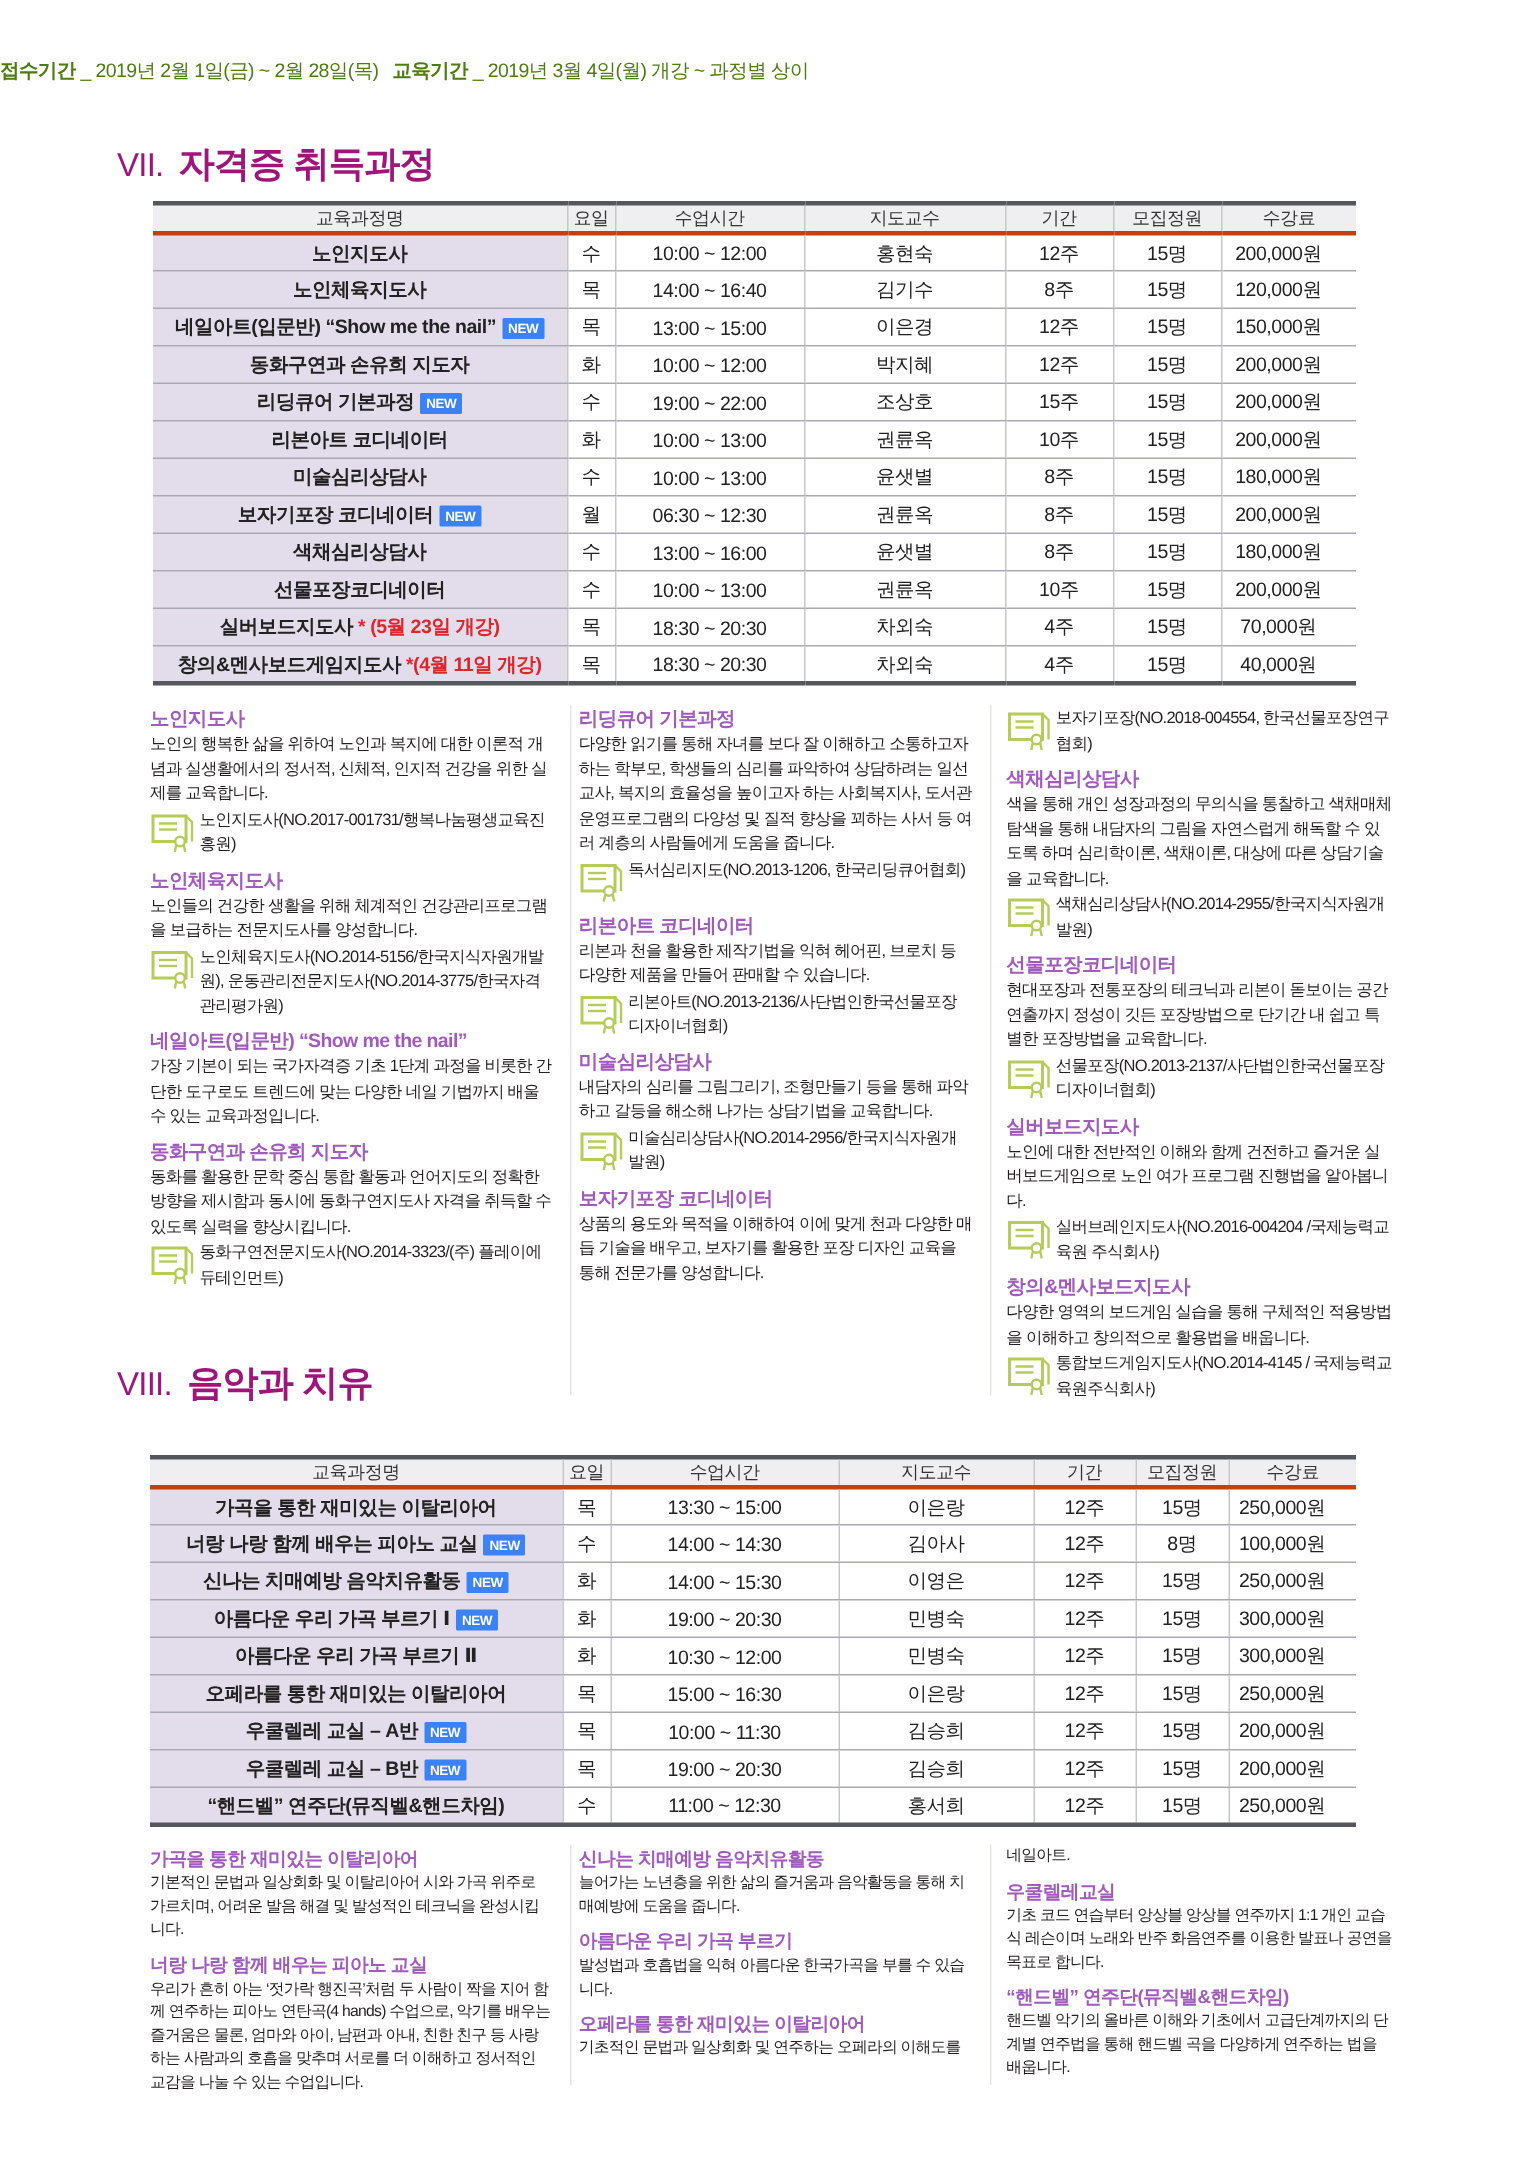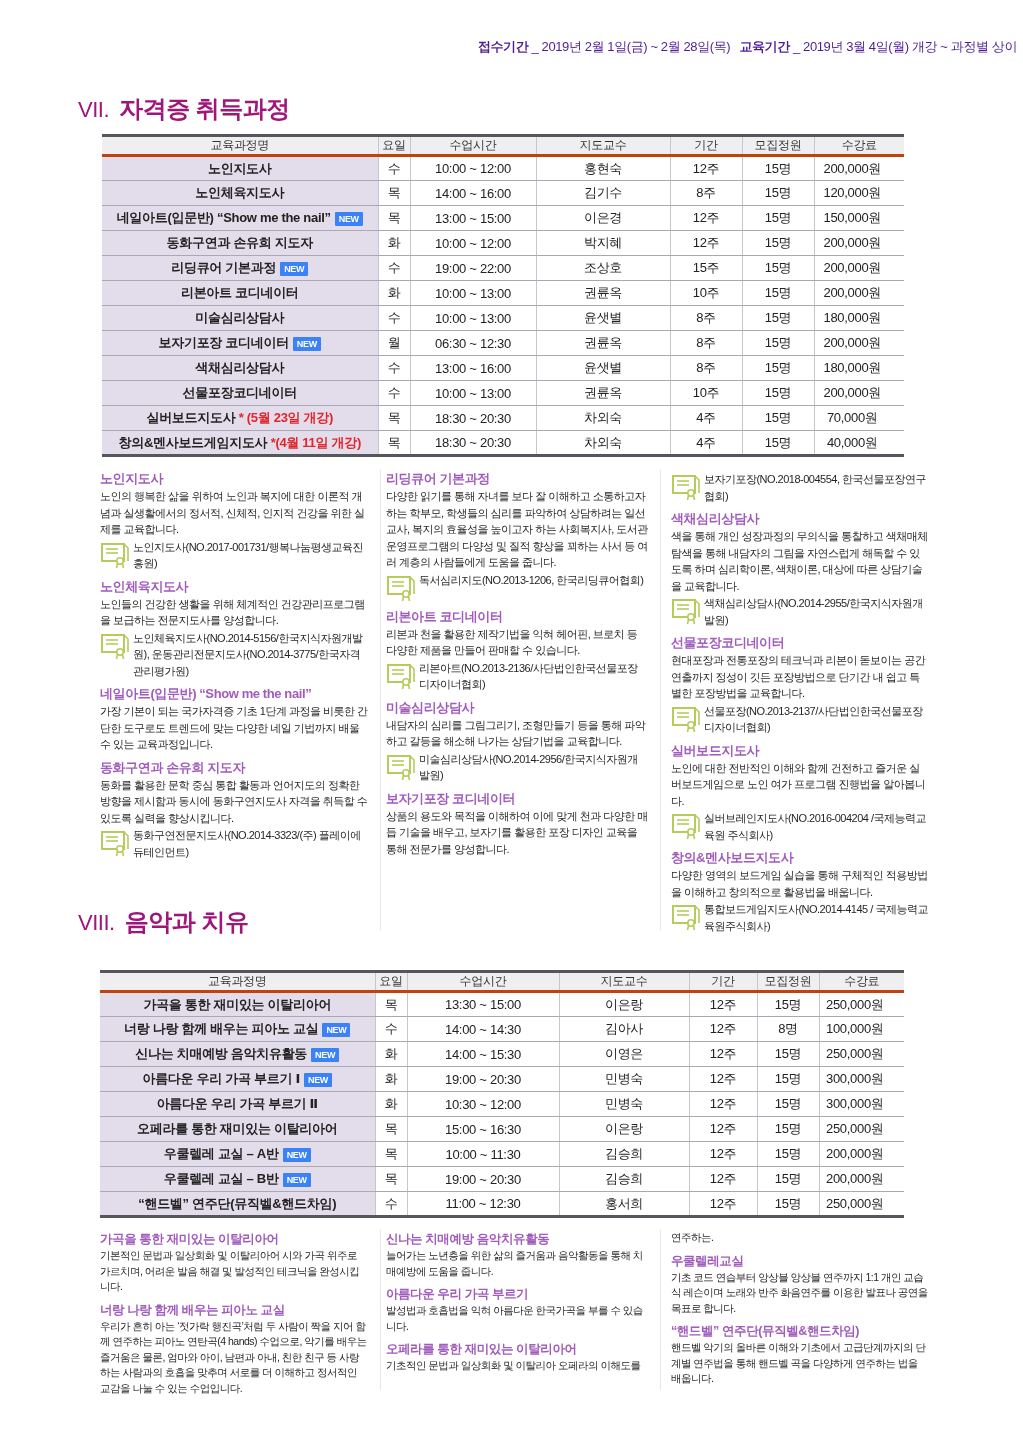--- a/index.html
+++ b/index.html
@@ -1,19 +1,19 @@
 <!DOCTYPE html>
 <html><head>
 <meta charset="utf-8">
 <style>
   * { box-sizing: border-box; margin: 0; padding: 0; }
   html, body { width: 1023px; height: 1448px; background: #ffffff; overflow: hidden; }
   body { font-family: "Liberation Sans", "DejaVu Sans", sans-serif; color: #231f20; position: relative; }
 
-  .period-bar { position: absolute; top: 38px; left: 0; width: 1023px; text-align: right; font-size: 13px; color: #4c1d95; letter-spacing: -0.4px; }
+  .period-bar { position: absolute; top: 38px; left: 0; width: 1023px; text-align: left; font-size: 13px; color: #4d7c0f; letter-spacing: -0.4px; }
   .period-bar b { font-weight: bold; }
   .period-bar span { margin-right: 6px; }
 
   .section-title { position: absolute; left: 78px; font-size: 24px; color: #a0157a; font-weight: bold; letter-spacing: -0.5px; }
   .section-title .roman { font-weight: normal; font-size: 22px; margin-right: 4px; text-align: center; }
 
   table.course { position: absolute; left: 102px; width: 802px; border-collapse: collapse; font-size: 13px; table-layout: fixed; }
   table.course th { background: #efeff2; font-weight: normal; font-size: 12px; color: #333; height: 20px; border-top: 3px solid #55575c; border-bottom: 3px solid #c2410c; border-left: 1px solid #c6c7cb; text-align: center; letter-spacing: -0.3px; }
   table.course th:first-child { border-left: none; }
   table.course td { height: 25px; border-bottom: 1px solid #a9a9b3; border-left: 1px solid #c6c7cb; text-align: center; letter-spacing: -0.3px; color: #222; }
@@ -79,21 +79,21 @@
         <td>수</td>
         <td>10:00 ~ 12:00</td>
         <td>홍현숙</td>
         <td>12주</td>
         <td>15명</td>
         <td class="fee">200,000원</td>
       </tr>
       <tr>
         <td><span>노인체육지도사</span></td>
         <td>목</td>
-        <td>14:00 ~ 16:00</td>
+        <td>14:00 ~ 16:40</td>
         <td>김기수</td>
         <td>8주</td>
         <td>15명</td>
         <td class="fee">120,000원</td>
       </tr>
       <tr>
         <td><span>네일아트(입문반) “Show me the nail”</span><span class="new-badge">NEW</span></td>
         <td>목</td>
         <td>13:00 ~ 15:00</td>
         <td>이은경</td>
@@ -491,25 +491,25 @@
       <div class="desc-item">
         <h4>신나는 치매예방 음악치유활동</h4>
         <p>늘어가는 노년층을 위한 삶의 즐거움과 음악활동을 통해 치매예방에 도움을 줍니다.</p>
       </div>
       <div class="desc-item">
         <h4>아름다운 우리 가곡 부르기</h4>
         <p>발성법과 호흡법을 익혀 아름다운 한국가곡을 부를 수 있습니다.</p>
       </div>
       <div class="desc-item">
         <h4>오페라를 통한 재미있는 이탈리아어</h4>
-        <p>기초적인 문법과 일상회화 및 이탈리아 오페라의 이해도를</p>
+        <p>기초적인 문법과 일상회화 및 연주하는 오페라의 이해도를</p>
       </div>
     </div>
   <div class="desc-col c3">
-    <p style="margin-bottom:6px;">연주하는.</p>
+    <p style="margin-bottom:6px;">네일아트.</p>
     <div>
         <div class="desc-item">
           <h4>우쿨렐레교실</h4>
           <p>기초 코드 연습부터 앙상블 앙상블 연주까지 1:1 개인 교습식 레슨이며 노래와 반주 화음연주를 이용한 발표나 공연을 목표로 합니다.</p>
         </div>
         <div class="desc-item">
           <h4>“핸드벨” 연주단(뮤직벨&amp;핸드차임)</h4>
           <p>핸드벨 악기의 올바른 이해와 기초에서 고급단계까지의 단계별 연주법을 통해 핸드벨 곡을 다양하게 연주하는 법을 배웁니다.</p>
         </div>
       </div>

